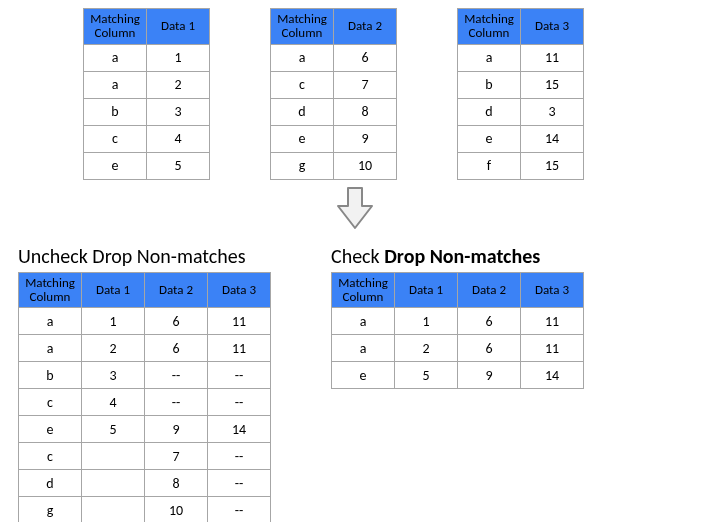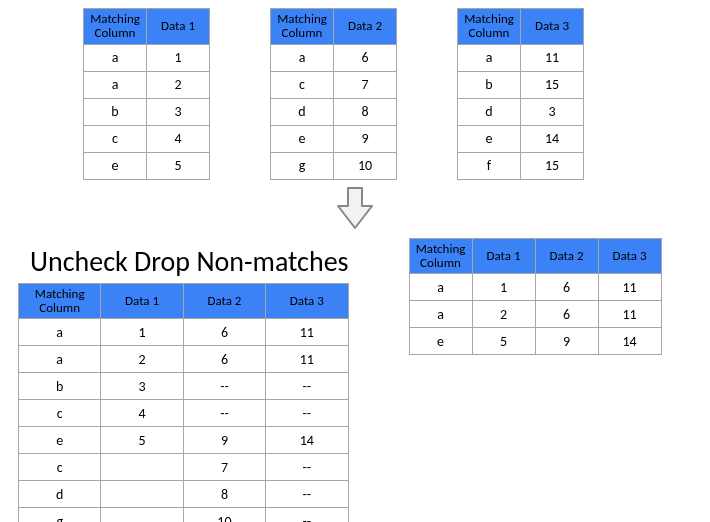--- a/index.html
+++ b/index.html
@@ -20,22 +20,22 @@
     display: flex;
     gap: 60px;
     align-items: flex-start;
     margin-top: 4px;
   }
   .block {
     display: flex;
     flex-direction: column;
   }
   .block-title {
-    font-size: 28px;
-    margin: 6px 0 4px 12px;
+    font-size: 20px;
+    margin: 6px 0 4px 0;
   }
   table {
     border-collapse: collapse;
   }
   th, td {
     border: 1px solid #a6a6a6;
     padding: 3px 6px;
     text-align: center;
     min-width: 50px;
     height: 20px;
@@ -219,20 +219,23 @@
             <td>g</td>
             <td></td>
             <td>10</td>
             <td>--</td>
           </tr>
         </tbody>
     </table>
   </div>
 
   <div class="block">
+    <div class="block-title">
+      <span>Check </span><b>Drop Non-matches</b>
+    </div>
     <table>
       <tbody>
           <tr>
         <th>Matching<br>Column</th>
         <th>Data 1</th>
         <th>Data 2</th>
         <th>Data 3</th>
       </tr>
       </tbody>
         <tbody>

